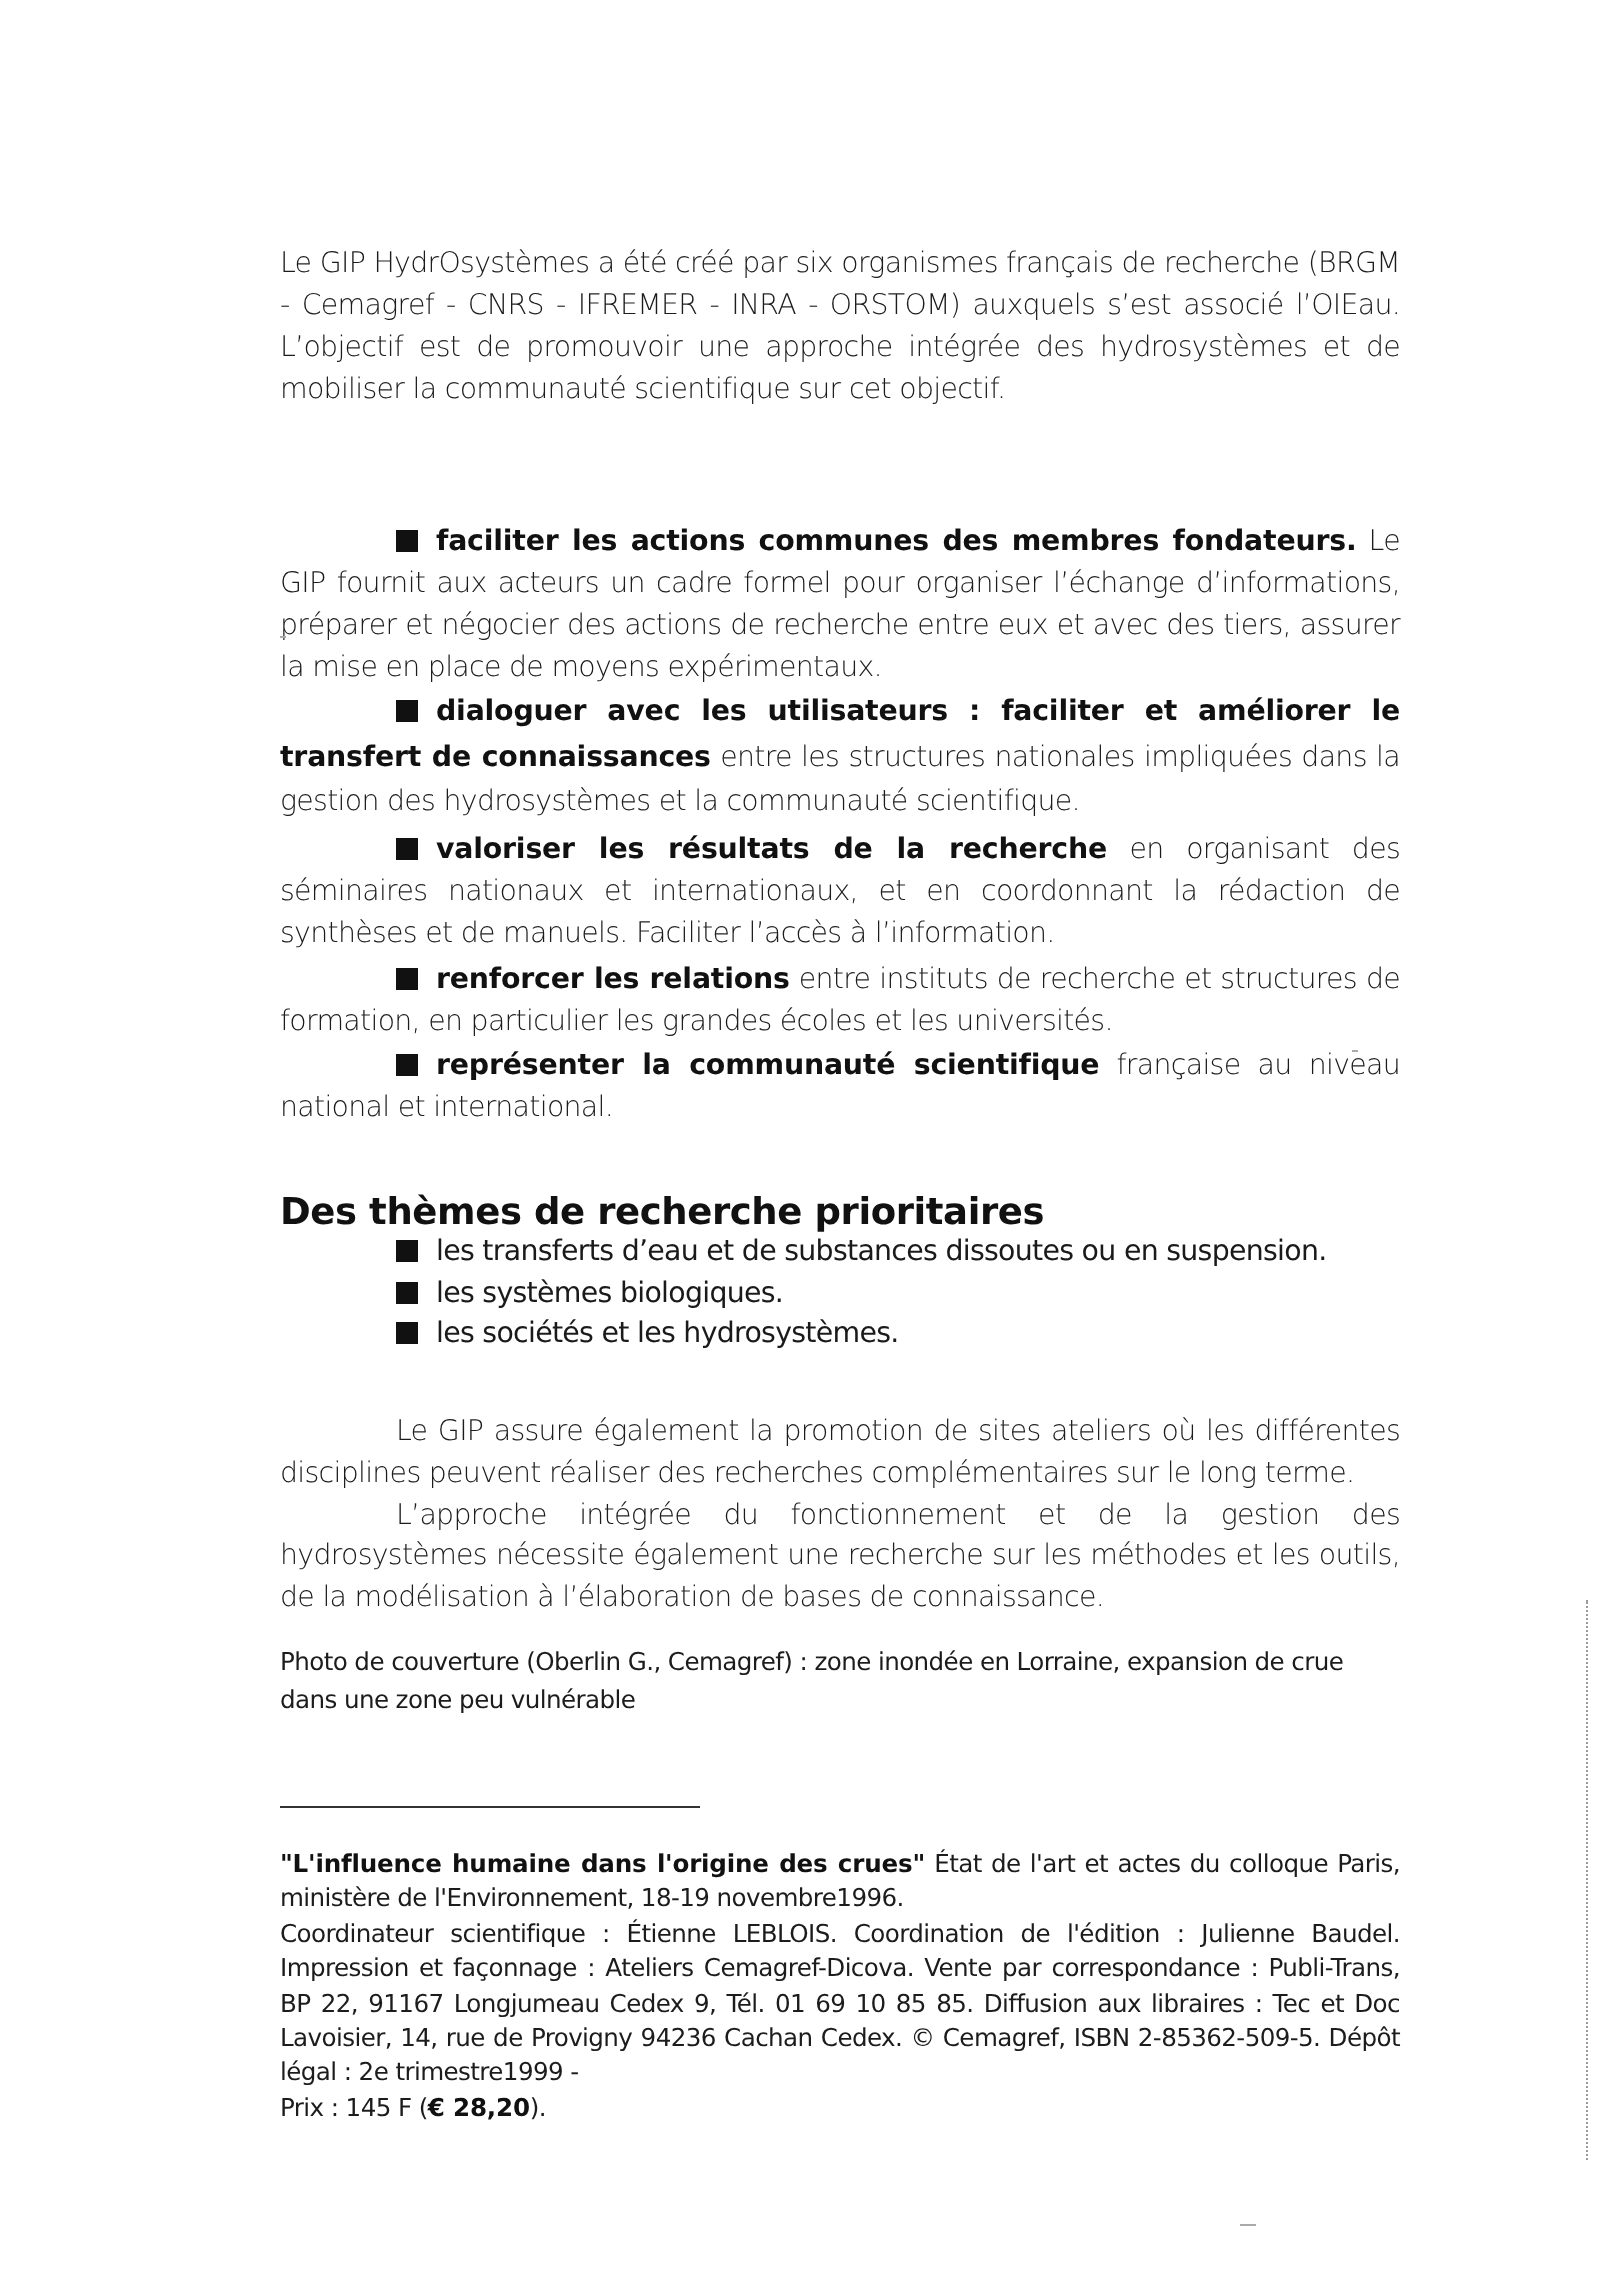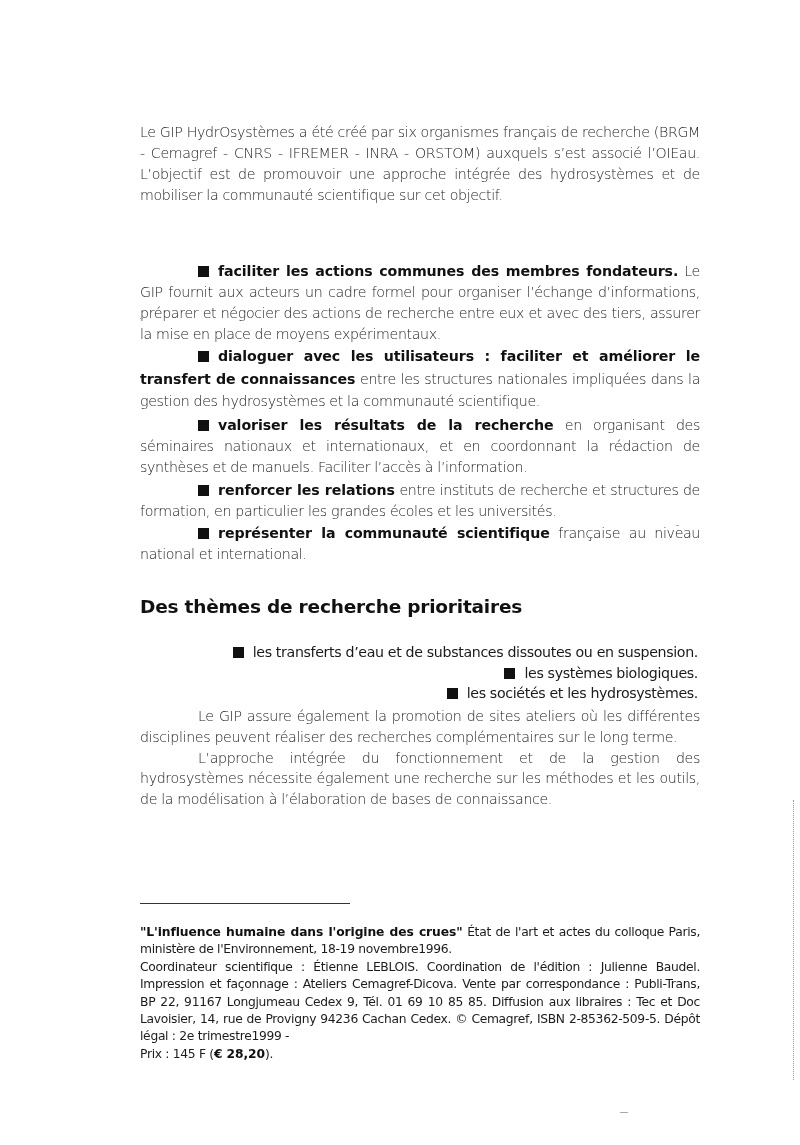--- a/index.html
+++ b/index.html
@@ -126,37 +126,38 @@
     <p class="mission indent" style="margin-top:2px;">
       <span class="sq"></span><span class="b">renforcer les relations</span><span> entre instituts de recherche et structures de formation, en particulier les grandes écoles et les universités.</span>
     </p>
     <p class="mission indent" style="margin-top:1px;">
       <span class="sq"></span><span class="b">représenter la communauté scientifique</span><span> française au niveau national et international.</span>
     </p>
   </div>
 
   <div class="heading" style="top:596px;">Des thèmes de recherche prioritaires</div>
 
-  <div class="theme-list" style="top:642px;text-align:right;">
+  <div class="theme-list" style="top:616px;">
     <div class="item">
       <span class="sq"></span><span>les transferts d’eau et de substances dissoutes ou en suspension.</span>
     </div>
     <div class="item">
       <span class="sq"></span><span>les systèmes biologiques.</span>
     </div>
     <div class="item">
       <span class="sq"></span><span>les sociétés et les hydrosystèmes.</span>
     </div>
   </div>
 
   <div class="block body-text" style="top:704px; line-height:20.8px;">
     <p class="indent" style="margin:2px 0 0 0;">Le GIP assure également la promotion de sites ateliers où les différentes disciplines peuvent réaliser des recherches complémentaires sur le long terme.</p>
     <p class="indent" style="margin:0;">L’approche intégrée du fonctionnement et de la gestion des hydrosystèmes nécessite également une recherche sur les méthodes et les outils, de la modélisation à l’élaboration de bases de connaissance.</p>
   </div>
 
+  <p class="caption" style="top:822px; margin:0;">Photo de couverture (Oberlin G., Cemagref) : zone inondée en Lorraine, expansion de crue dans une zone peu vulnérable</p>
 
   <div class="rule"></div>
 
   <div class="colophon">
     <p style="margin:0;">
       <span class="b">"L'influence humaine dans l'origine des crues"</span><span> État de l'art et actes du colloque Paris, ministère de l'Environnement, 18-19 novembre1996.</span>
     </p>
     <p style="margin:0;">Coordinateur scientifique : Étienne LEBLOIS. Coordination de l'édition : Julienne Baudel. Impression et façonnage : Ateliers Cemagref-Dicova. Vente par correspondance : Publi-Trans, BP 22, 91167 Longjumeau Cedex 9, Tél. 01 69 10 85 85. Diffusion aux libraires : Tec et Doc Lavoisier, 14, rue de Provigny 94236 Cachan Cedex. © Cemagref, ISBN 2-85362-509-5. Dépôt légal : 2e trimestre1999 -</p>
     <p style="margin:0;">
       <span>Prix : 145 F (</span><span class="b">€ 28,20</span><span>).</span>

